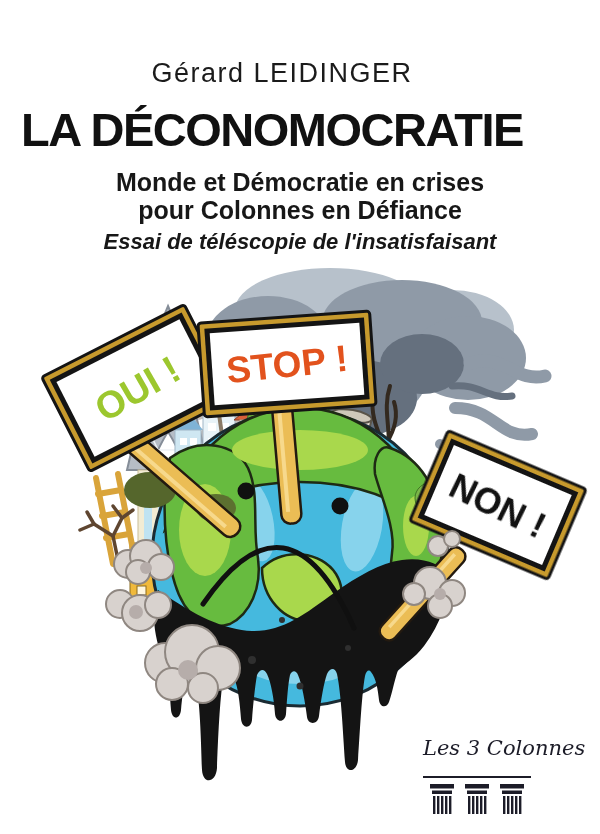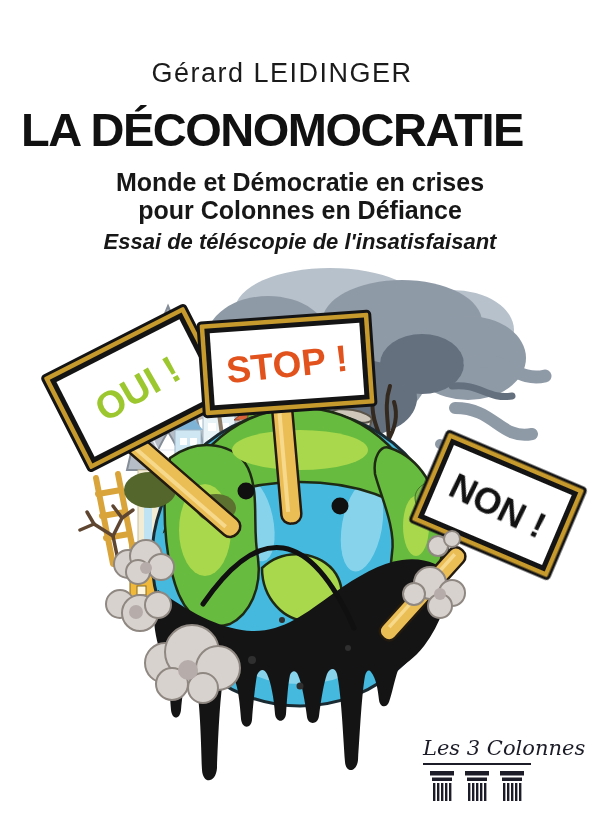--- a/index.html
+++ b/index.html
@@ -24,21 +24,21 @@
     position:absolute;top:229px;left:0;width:600px;text-align:center;
     font-size:22px;font-weight:700;font-style:italic;color:#171717;
   }
   .illus{position:absolute;top:268px;left:0;}
   .publisher{
     position:absolute;left:423px;top:736px;width:108px;text-align:center;
   }
   .pub-name{
     font-family:"DejaVu Serif",serif;font-style:italic;
     font-size:21px;color:#1c1c28;white-space:nowrap;
-    padding-bottom:3px;border-bottom:2px solid #1c1c28;
+    padding-bottom:16px;border-bottom:2px solid #1c1c28;
   }
   .pub-cols{display:flex;justify-content:space-between;padding:6px 7px 0 7px;}
   .sign-text{font-family:"Liberation Sans",sans-serif;font-weight:700;}
 </style>
 </head>
 <body>
 
 <div class="page">
 
   <div class="author">Gérard LEIDINGER</div>

